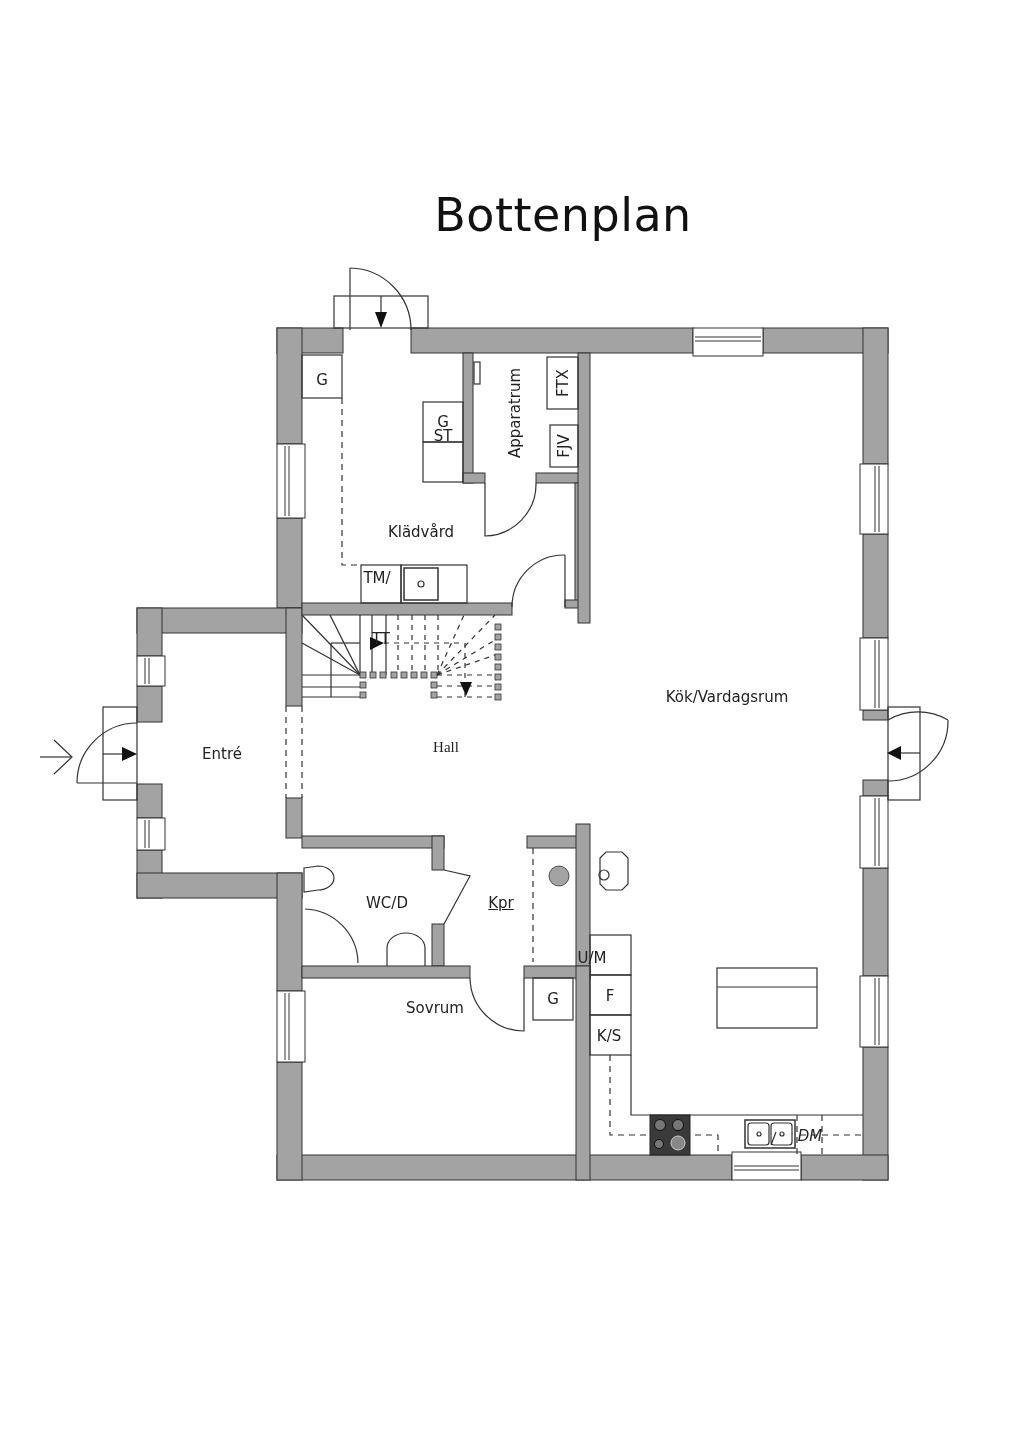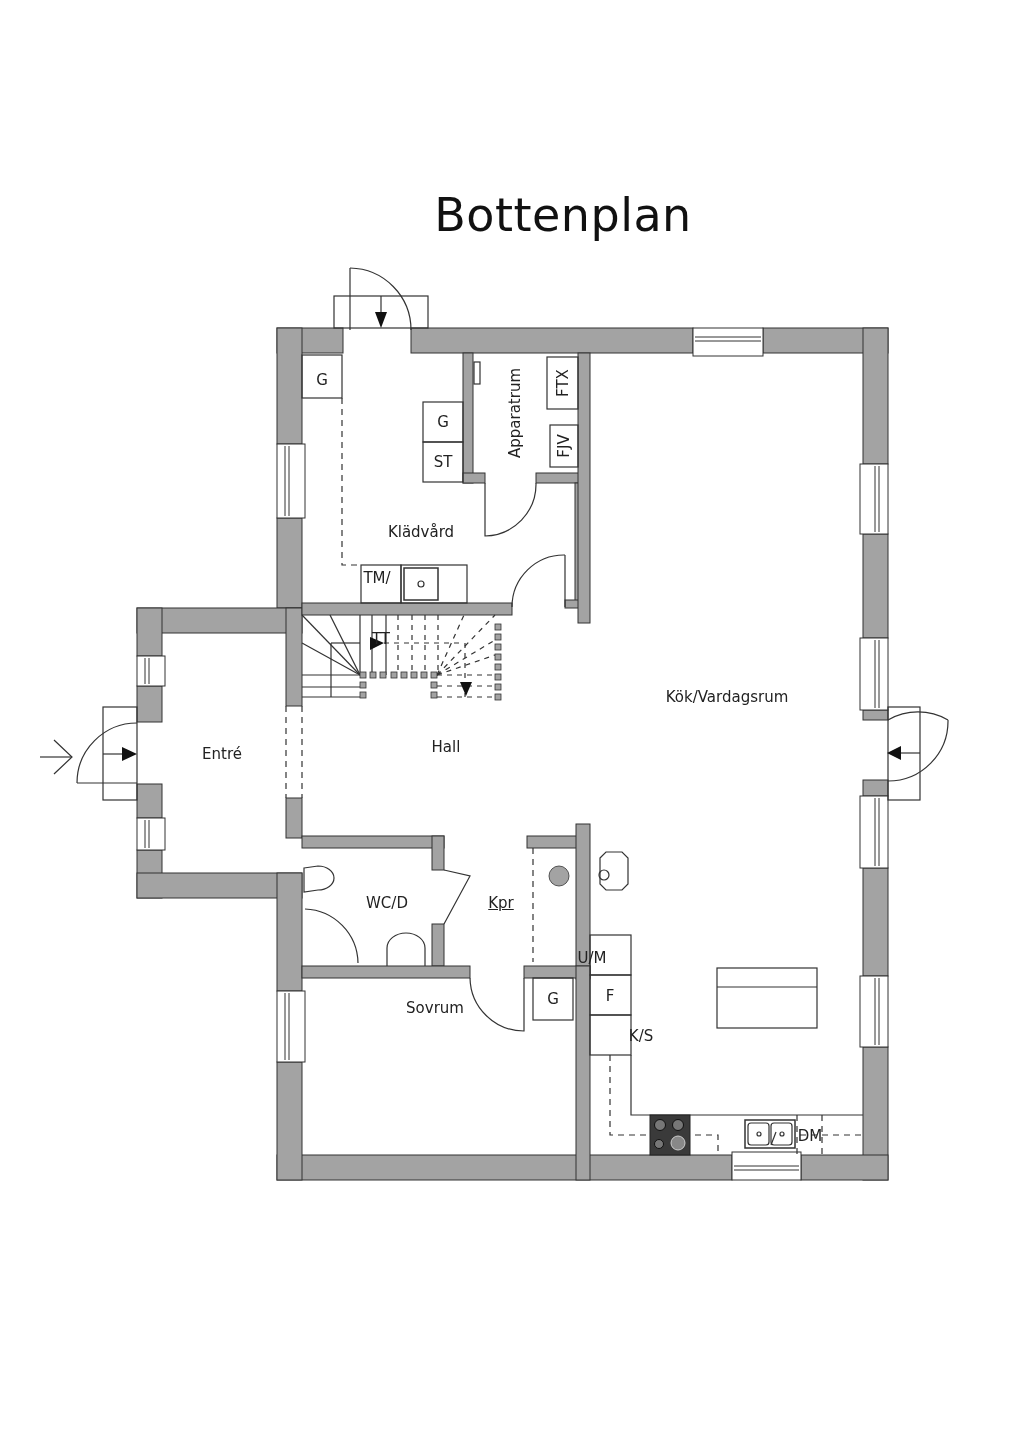--- a/index.html
+++ b/index.html
@@ -246,29 +246,29 @@
     <circle cx="678" cy="1125" r="5.5" fill="#777" stroke="#111"></circle>
     <circle cx="659" cy="1144" r="4.5" fill="#777" stroke="#111"></circle>
     <circle cx="678" cy="1143" r="7" fill="#888" stroke="#ccc"></circle>
   </g>
 </svg>
 
 <div class="lbl" style="left:421px;top:532px;">Klädvård</div>
 <div class="lbl rot" style="left:515px;top:413px;">Apparatrum</div>
 <div class="lbl" style="left:727px;top:697px;">Kök/Vardagsrum</div>
 <div class="lbl" style="left:222px;top:754px;text-align:center;">Entré</div>
-<div class="lbl" style="left:446px;top:747px;">Hall</div>
+<div class="lbl" style="left:446px;top:747px;font-family:Liberation Serif, serif;">Hall</div>
 <div class="lbl" style="left:387px;top:903px;">WC/D</div>
 <div class="lbl" style="left:501px;top:903px;text-decoration:underline;">Kpr</div>
 <div class="lbl" style="left:435px;top:1008px;">Sovrum</div>
 
 <div class="fx" style="left:322px;top:380px;">G</div>
 <div class="fx" style="left:443px;top:422px;">G</div>
-<div class="fx" style="left:443px;top:462px;">ST</div>
+<div class="fx" style="left:443px;top:436px;">ST</div>
 <div class="fx" style="left:377px;top:578px;">TM/</div>
 <div class="fx" style="left:381px;top:595px;margin-top:44px;">TT</div>
 <div class="fx rot" style="left:563px;top:383px;">FTX</div>
 <div class="fx rot" style="left:564px;top:446px;">FJV</div>
 <div class="fx" style="left:553px;top:999px;">G</div>
 <div class="fx" style="left:592px;top:958px;">U/M</div>
 <div class="fx" style="left:610px;top:996px;">F</div>
-<div class="fx" style="left:609px;top:1036px;margin-left:32px;">K/S</div>
-<div class="fx" style="left:810px;top:1136px;">DM</div>
+<div class="fx" style="left:609px;top:1036px;">K/S</div>
+<div class="fx" style="left:810px;top:1136px;font-style:italic;">DM</div>
 
 </body></html>

